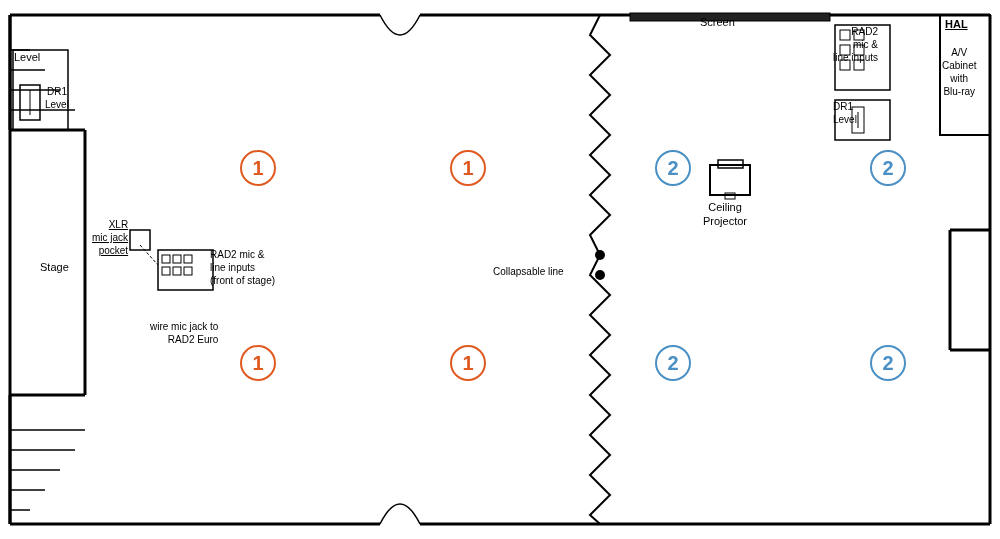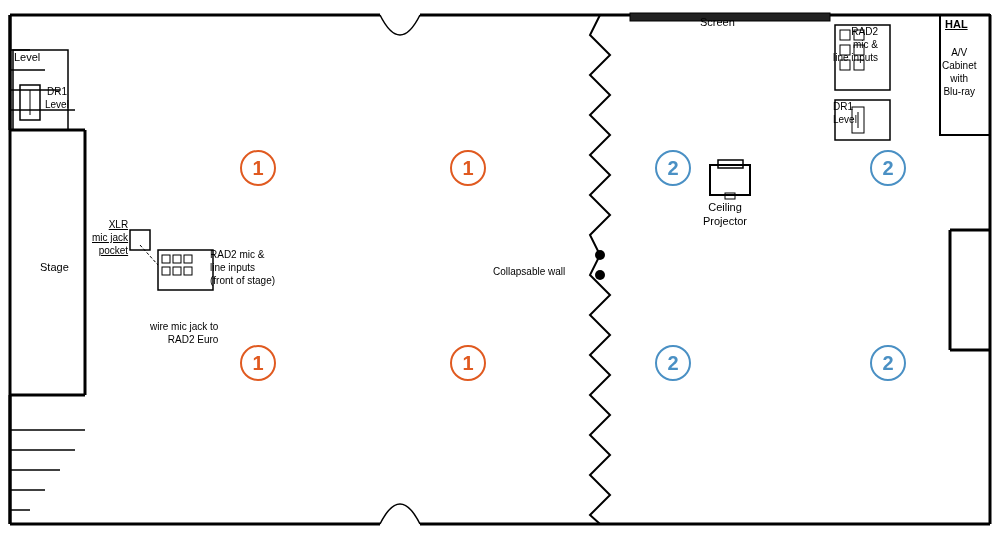--- a/index.html
+++ b/index.html
@@ -170,17 +170,17 @@
   <div class="label" style="left:942px; top:46px; font-size:10px;">A/V<br>Cabinet<br>with<br>Blu-ray</div>
 
   <div class="label" style="left:92px; top:218px; font-size:10px; text-align:right;text-decoration:underline;">XLR<br>mic jack<br>pocket</div>
 
   <div class="label" style="left:210px; top:248px; font-size:10px; text-align:left;">RAD2 mic &amp;<br>line inputs<br>(front of stage)</div>
 
   <div class="label" style="left:40px; top:260px; font-size:11px;">Stage</div>
 
   <div class="label" style="left:150px; top:320px; font-size:10px; text-align:right;">wire mic jack to<br>RAD2 Euro</div>
 
-  <div class="label" style="left:493px; top:265px; font-size:10px;">Collapsable wall</div>
+  <div class="label" style="left:493px; top:265px; font-size:10px;">Collapsable line</div>
 
   <div class="label" style="left:703px; top:200px; font-size:11px; text-align:center;">Ceiling<br>Projector</div>
 
 </div>
 
 </body></html>

